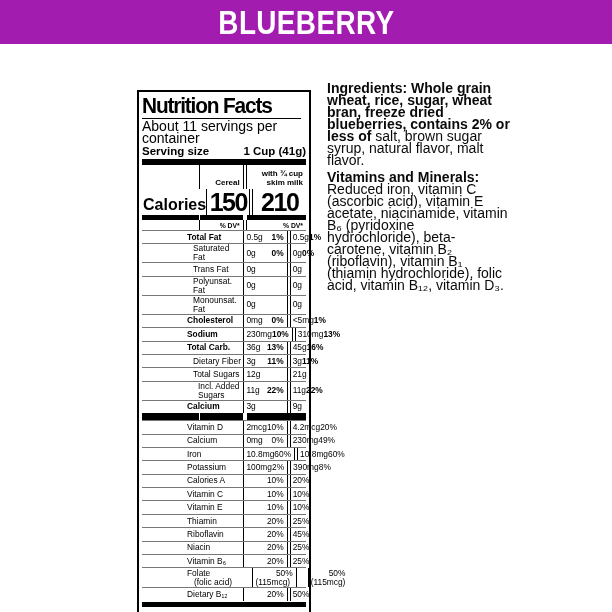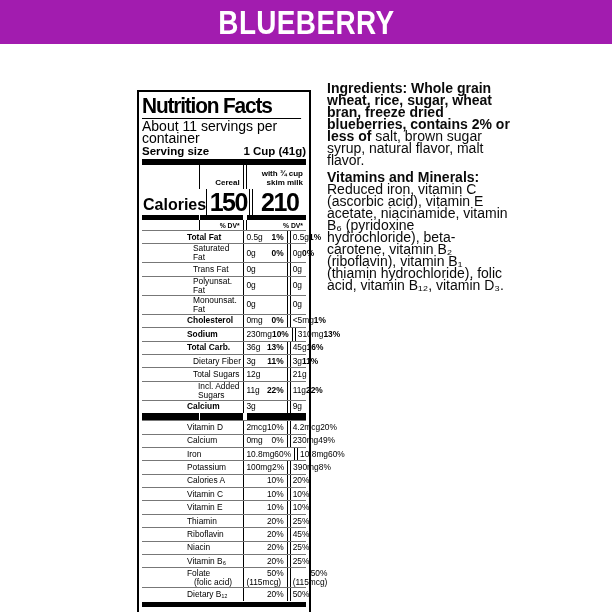--- a/index.html
+++ b/index.html
@@ -62,21 +62,21 @@
   .dv-row .c-cereal,.dv-row .c-milk{font-size:6.8px;font-weight:bold;justify-content:flex-end;align-items:flex-end;padding-bottom:1px;}
   
   .nut-row{min-height:12.4px;border-top:1px solid #777;font-size:8.4px;line-height:9px;}
   .nut-row .c-label{justify-content:center;margin-left:44px;}
   .nut-row.b .c-label{font-weight:bold;}
   .ind1{padding-left:7px;}
   .ind2{padding-left:12px;}
   .amt{font-weight:normal;}
   .dv{font-weight:bold;}
   .sec2 .dv{font-weight:normal;}
-  .tall{min-height:19px;}
+  .tall{min-height:19px;gap:9px;}
   .tall .c-cereal,.tall .c-milk{flex-direction:column;justify-content:center;align-items:stretch;}
   .tall .dv{text-align:right;}
   .tall .amt{text-align:left;}
   
   .nf-footnote{font-size:7.3px;line-height:9.4px;padding:1px 1px 1px 6px;text-indent:-5px;}
   
   .rightcol{position:absolute;left:327px;top:82px;width:183px;font-size:14px;line-height:12px;color:#0a0a0a;}
   .rightcol p{margin:0 0 5px;}
   .b{font-weight:bold;}
 </style>

